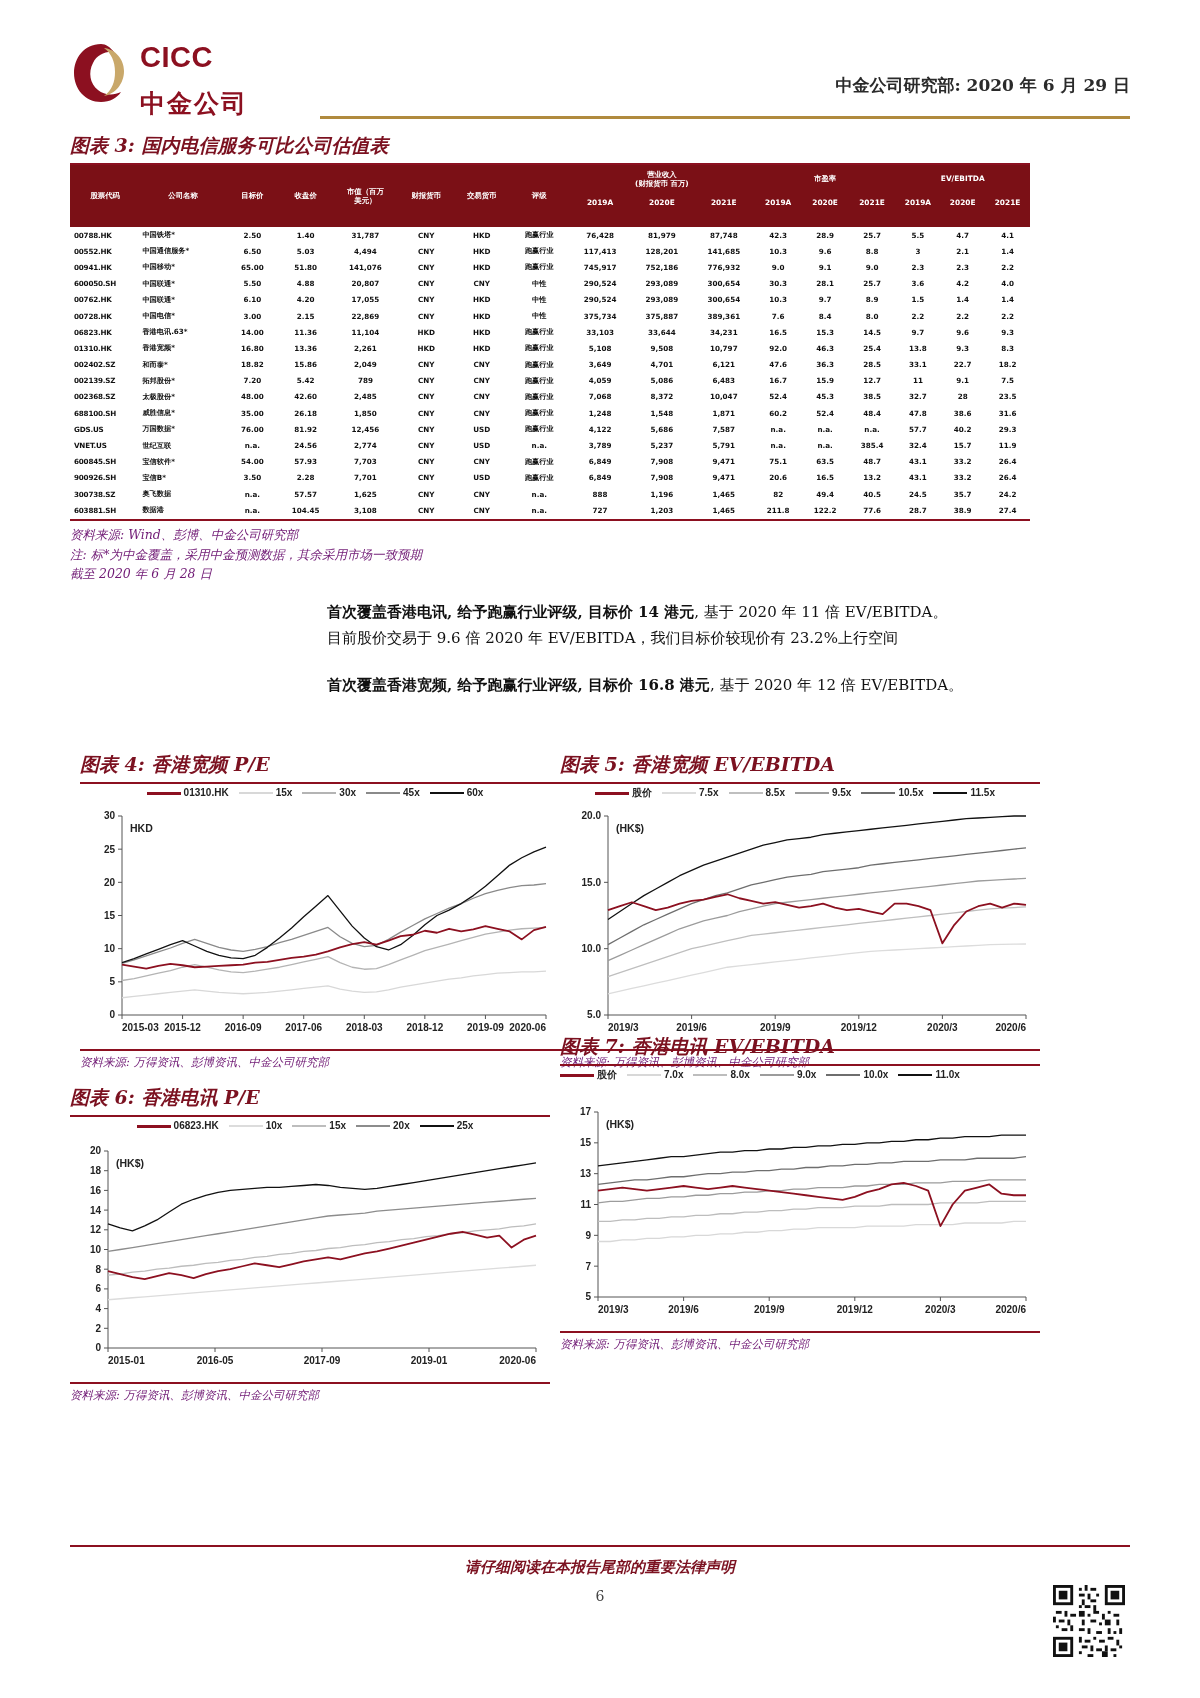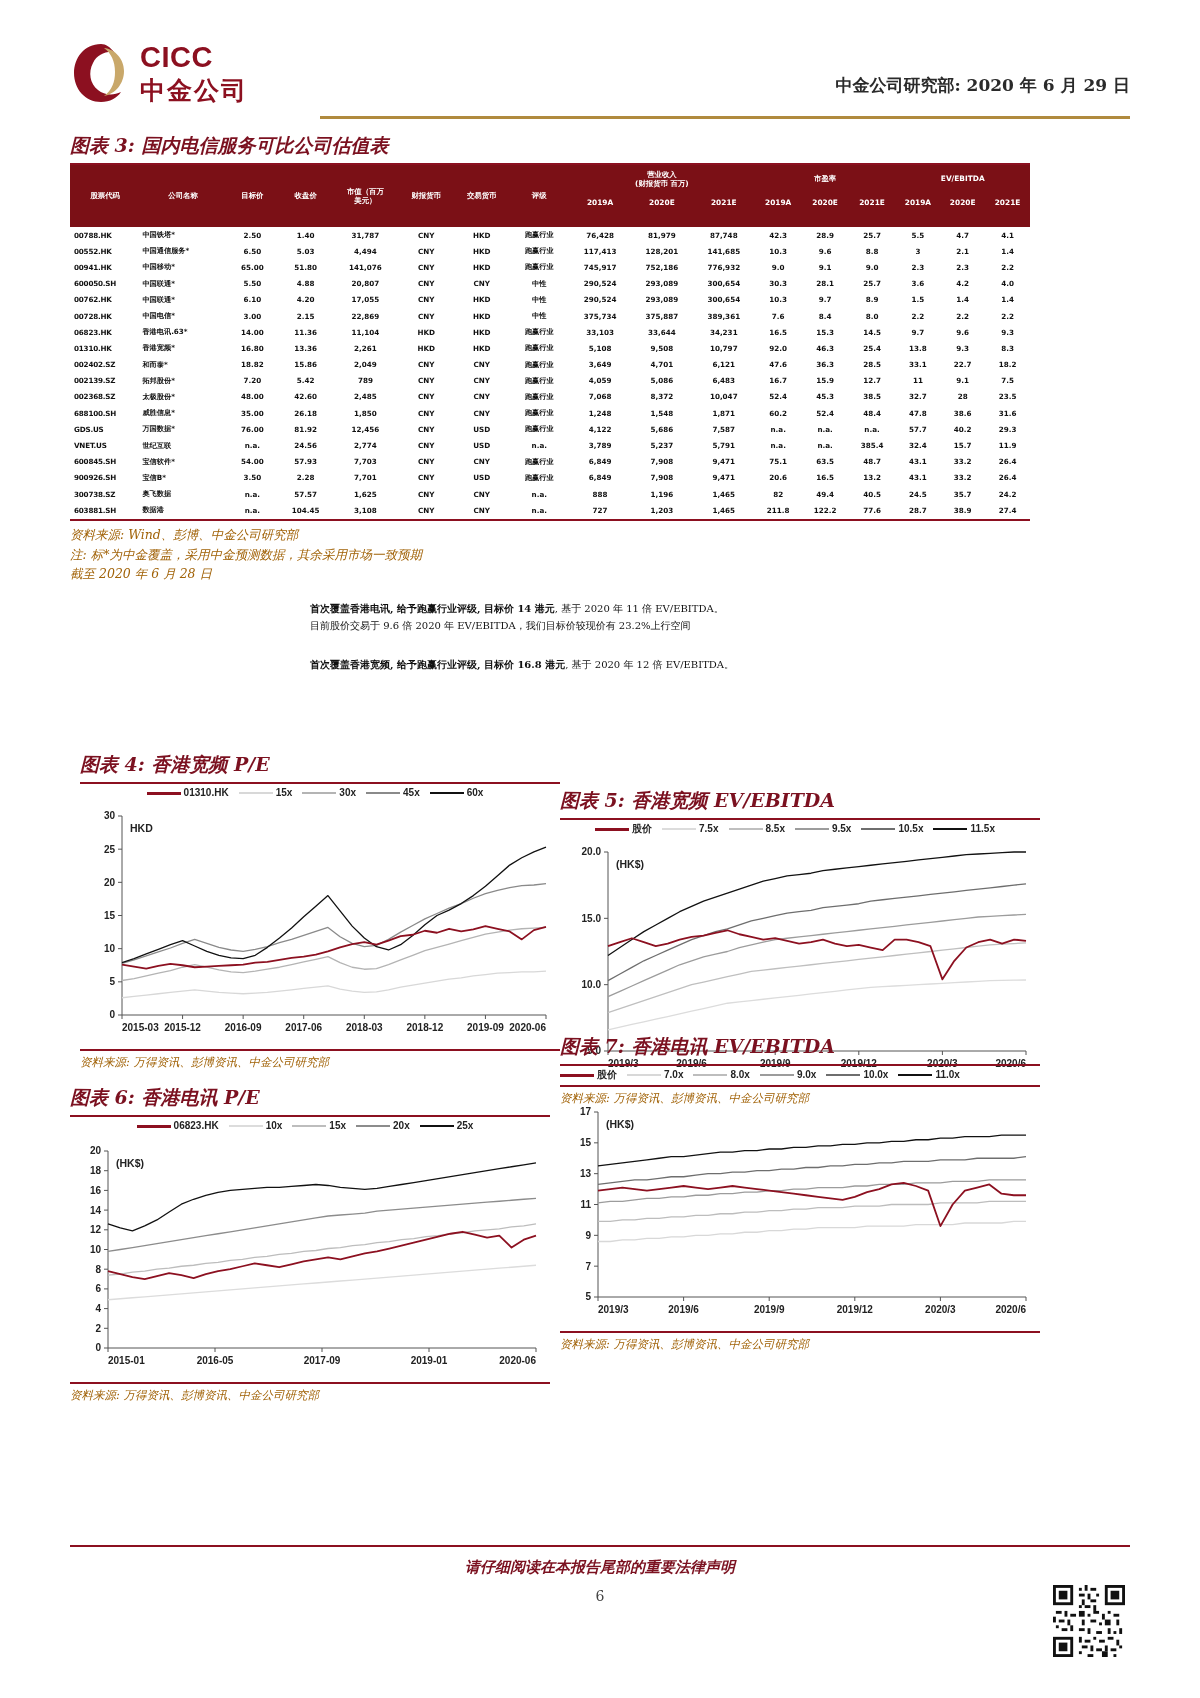--- a/index.html
+++ b/index.html
@@ -12,21 +12,21 @@
     overflow:hidden;
   }
   .page{position:absolute;left:0;top:0;width:1200px;height:1698px;}
 
   
   .header{position:absolute;left:70px;top:38px;width:1060px;height:80px;}
   .logo{position:absolute;left:0;top:0;width:185px;height:72px;}
   .logo-mark{position:absolute;left:0;top:4px;width:62px;height:62px;}
   .logo-text{position:absolute;left:70px;top:4px;color:#8c1020;font-weight:bold;line-height:1.08;}
   .logo-en{font-family:"Liberation Sans",sans-serif;font-size:29px;letter-spacing:.5px;}
-  .logo-cn{font-family:"DejaVu Sans",sans-serif;font-size:25px;letter-spacing:2px;margin-top:4px;}
+  .logo-cn{font-family:"DejaVu Sans",sans-serif;font-size:25px;letter-spacing:2px;margin-top:17px;}
   .header-right{position:absolute;right:0;top:36px;text-align:right;
      font-family:"DejaVu Serif",serif;font-weight:bold;font-size:17px;color:#2a2a2a;}
   .header-rule{position:absolute;left:250px;right:0;top:78px;height:3px;background:#b08a3e;}
 
   
   .exh-title{font-family:"DejaVu Serif",serif;font-style:italic;font-weight:bold;
      font-size:19px;color:#7b1120;}
   .exh-rule{height:2px;background:#8c1020;margin-top:4px;}
 
   
@@ -37,27 +37,27 @@
      padding:3px 2px;text-align:center;vertical-align:middle;line-height:1.25;}
   table.vt thead tr.gp th{height:22px;}
   table.vt thead tr.yr th{height:14px;padding-bottom:17px;}
   table.vt tbody td{font-size:7.2px;font-weight:bold;color:#111;padding:3.1px 2px;
      text-align:center;white-space:nowrap;}
   table.vt tbody td.code{text-align:left;padding-left:4px;letter-spacing:-.2px;}
   table.vt tbody td.nm{text-align:left;font-family:"DejaVu Sans",sans-serif;}
   .tbl-btm{height:2px;background:#8c1020;width:960px;margin-top:1px;}
 
   
-  .src{font-family:"DejaVu Serif",serif;font-style:italic;font-size:12.5px;color:#a16207;
+  .src{font-family:"DejaVu Serif",serif;font-style:italic;font-size:12.5px;color:#701a75;
       line-height:1.55;}
 
   
   .para-block{position:absolute;left:310px;top:600px;width:720px;}
-  .para{font-family:"DejaVu Serif",serif;font-size:10px;color:#111;line-height:1.7;
-      margin-bottom:22px;}
+  .para{font-family:"DejaVu Serif",serif;font-size:15px;color:#111;line-height:1.7;
+      margin-bottom:22px;margin-left:17px;}
   .para b{font-weight:bold;}
 
   
   .panel{position:absolute;width:480px;}
   .chart-area{position:relative;width:480px;height:265px;}
   .legend{position:absolute;left:0;top:2px;width:480px;
      font-family:"Liberation Sans",sans-serif;font-size:10px;font-weight:bold;color:#222;}
   .leg-item{display:inline-flex;align-items:center;margin-right:10px;vertical-align:top;}
   .leg-line{display:inline-block;width:34px;height:0;border-top-width:2.4px;border-top-style:solid;margin-right:3px;}
   .src-rule{height:1.6px;background:#8c1020;}
@@ -560,21 +560,21 @@
           <path d="M 42.00 196.51 L 54.11 194.52 L 66.23 191.86 L 78.34 189.21 L 90.46 186.56 L 102.57 183.24 L 114.69 180.59 L 126.80 183.24 L 138.91 185.89 L 151.03 187.88 L 163.14 188.55 L 175.26 187.22 L 187.37 185.23 L 199.49 183.24 L 211.60 180.59 L 223.71 177.93 L 235.83 175.28 L 247.94 172.63 L 260.06 178.60 L 272.17 183.24 L 284.29 185.23 L 296.40 184.57 L 308.51 180.59 L 320.63 175.94 L 332.74 171.30 L 344.86 166.66 L 356.97 163.34 L 369.09 160.02 L 381.20 156.71 L 393.31 153.39 L 405.43 150.07 L 417.54 148.08 L 429.66 146.09 L 441.77 144.77 L 453.89 144.10 L 466.00 143.44" fill="none" stroke="#b4b4b4" stroke-width="1.3" stroke-linejoin="round"></path>
           <path d="M 42.00 179.26 L 54.11 175.94 L 66.23 171.96 L 78.34 167.98 L 90.46 164.00 L 102.57 159.36 L 114.69 155.38 L 126.80 159.36 L 138.91 163.34 L 151.03 165.99 L 163.14 167.32 L 175.26 165.33 L 187.37 162.68 L 199.49 158.70 L 211.60 155.38 L 223.71 151.40 L 235.83 147.42 L 247.94 143.44 L 260.06 152.73 L 272.17 159.36 L 284.29 162.68 L 296.40 161.35 L 308.51 155.38 L 320.63 148.08 L 332.74 141.45 L 344.86 134.82 L 356.97 129.51 L 369.09 124.20 L 381.20 119.56 L 393.31 114.25 L 405.43 109.61 L 417.54 106.29 L 429.66 103.64 L 441.77 101.65 L 453.89 100.99 L 466.00 99.66" fill="none" stroke="#8a8a8a" stroke-width="1.3" stroke-linejoin="round"></path>
           <path d="M 42.00 178.60 L 54.11 174.62 L 66.23 169.97 L 78.34 165.33 L 90.46 160.69 L 102.57 156.71 L 114.69 162.01 L 126.80 167.32 L 138.91 171.30 L 151.03 173.95 L 163.14 174.62 L 175.26 171.30 L 187.37 163.34 L 199.49 154.05 L 211.60 144.10 L 223.71 132.83 L 235.83 122.21 L 247.94 111.60 L 260.06 126.86 L 272.17 142.11 L 284.29 154.05 L 296.40 162.68 L 308.51 165.99 L 320.63 160.69 L 332.74 151.40 L 344.86 140.79 L 356.97 131.50 L 369.09 126.19 L 381.20 119.56 L 393.31 111.60 L 405.43 102.31 L 417.54 91.70 L 429.66 81.09 L 441.77 73.79 L 453.89 67.82 L 466.00 63.18" fill="none" stroke="#111111" stroke-width="1.3" stroke-linejoin="round"></path>
           <path d="M 42.00 180.59 L 54.11 182.58 L 66.23 184.57 L 78.34 181.91 L 90.46 179.92 L 102.57 181.25 L 114.69 183.24 L 126.80 182.58 L 138.91 181.91 L 151.03 181.25 L 163.14 180.59 L 175.26 178.60 L 187.37 177.93 L 199.49 175.94 L 211.60 173.95 L 223.71 172.63 L 235.83 170.64 L 247.94 167.32 L 260.06 163.34 L 272.17 160.02 L 284.29 158.03 L 296.40 160.69 L 308.51 156.71 L 320.63 152.06 L 332.74 150.74 L 344.86 146.76 L 356.97 148.75 L 369.09 144.77 L 381.20 147.42 L 393.31 145.43 L 405.43 142.11 L 417.54 144.77 L 429.66 147.42 L 441.77 155.38 L 453.89 146.09 L 466.00 142.78" fill="none" stroke="#8c1020" stroke-width="1.8" stroke-linejoin="round"></path>
         </svg>
       </div>
     <div class="src-rule"></div>
     <div class="src" style="font-size:11.5px;margin-top:3px">资料来源: 万得资讯、彭博资讯、中金公司研究部</div>
   </div>
 
-  <div class="panel" style="left:560px;top:752px;margin-top:36px;">
+  <div class="panel" style="left:560px;top:752px;">
     <div class="exh-title">图表 5: 香港宽频 EV/EBITDA</div>
     <div class="exh-rule"></div>
     <div class="chart-area" id="chart5">
         <div class="legend" style="text-align: center; line-height: 14px;"><span class="leg-item">
             <span class="leg-line" style="border-top-color: rgb(140, 16, 32); border-top-width: 3px;"></span>
             <span>股价</span>
           </span><span class="leg-item">
             <span class="leg-line" style="border-top-color: rgb(220, 220, 220);"></span>
             <span>7.5x</span>
           </span><span class="leg-item">

